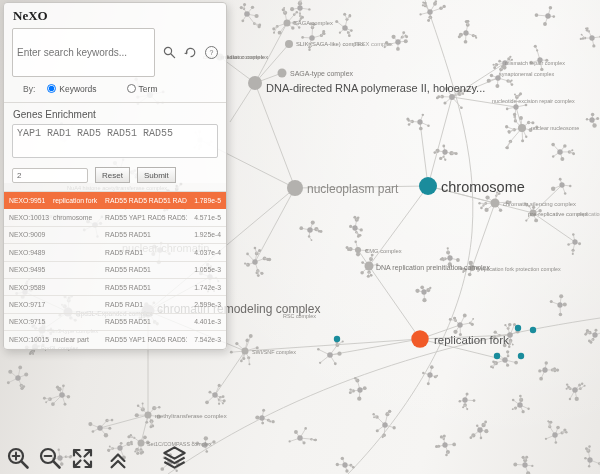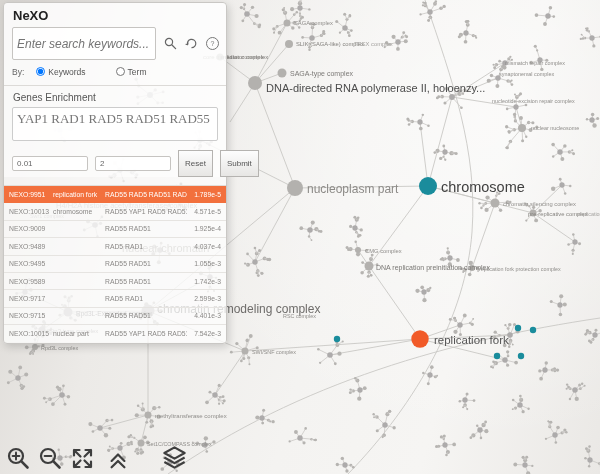--- a/index.html
+++ b/index.html
@@ -13,53 +13,52 @@
   #graph{position:absolute;left:0;top:0;}
   
   .panel{
     position:absolute;left:3px;top:2px;width:222px;z-index:5;
     background:rgba(255,255,255,0.66);
     border:1px solid #c9c7c4;border-radius:4px;
     box-shadow:2px 3px 8px rgba(0,0,0,0.16);
     padding-bottom:1px;
   }
   .panel-top{background:rgba(255,255,255,0.5);border-radius:4px 4px 0 0;}
-  .title{padding:5px 9px 0;font-size:13px;font-weight:bold;color:#222;}
+  .title{padding:5px 9px 0;font-size:13px;font-weight:bold;color:#222;font-family:Liberation Serif, serif;}
   .search-row{display:flex;align-items:center;margin:4px 8px 0;gap:8px;}
   .search-row input{
-    width:134px;height:15px;font-size:12px;padding:8px 4px;color:#666;
+    width:134px;height:15px;font-size:10px;padding:16px 4px;color:#666;
     border:1px solid #c6c4c1;border-radius:2px;background:rgba(255,255,255,0.85);
     font-family:"Liberation Sans", sans-serif;
-    font-style:italic;
   }
   .pico{display:inline-flex;align-items:center;justify-content:center;cursor:pointer;}
   .help-badge{
     width:11px;height:11px;border:1px solid #777;border-radius:50%;
     font-size:7px;line-height:11px;text-align:center;color:#777;display:inline-block;
   }
-  .by-row{display:flex;align-items:center;margin:6px 8px 0;font-size:8.5px;color:#666;height:12px;}
+  .by-row{display:flex;align-items:center;margin:6px 19px 0;font-size:8.5px;color:#666;height:12px;}
   .by-row label{display:flex;gap:3px;color:#555;}
   .by-row label.first{margin-left:12px;}
   .by-row label.second{margin-left:30px;}
   .by-row input[type=radio]{width:9px;height:9px;margin:0;}
   .divider{border-top:1px solid #dcdad7;margin-top:7px;}
   .te-title{padding:6px 9px 0;font-size:10px;color:#555;}
   .panel textarea{
     display:block;margin:4px 8px 0;width:calc(100% - 26px);height:26px;resize:none;
-    font-size:13px;color:#777;padding:3px 4px;border:1px solid #ccc;border-radius:2px;
-    background:rgba(255,255,255,0.85);font-family:Liberation Serif, serif;
+    font-size:10px;color:#777;padding:3px 4px;border:1px solid #ccc;border-radius:2px;
+    background:rgba(255,255,255,0.85);font-family:Liberation Mono, monospace;
   }
   .params{display:flex;align-items:center;margin:9px 8px 0;gap:7px;}
   .params input{
     width:66px;height:13px;font-size:8px;color:#666;padding:0 4px;
     border:1px solid #c6c4c1;border-radius:2px;background:rgba(255,255,255,0.85);
     font-family:"Liberation Sans", sans-serif;
   }
   .params button{
-    height:27px;font-size:8px;color:#555;padding:0 6px;cursor:pointer;
+    height:16px;font-size:8px;color:#555;padding:0 6px;cursor:pointer;
     border:1px solid #b5b3b0;border-radius:0;
     background:linear-gradient(#fdfdfd,#e7e6e4);
     font-family:"Liberation Sans", sans-serif;
   }
   .results{margin-top:8px;border-top:1px solid #e0deda;}
   .rrow{
     display:flex;align-items:center;height:16.4px;padding:0 5px;
     border-bottom:1px solid #e6e4e1;font-size:6.8px;color:#8a8886;
     background:rgba(255,255,255,0.28);white-space:nowrap;cursor:pointer;
   }
@@ -1596,21 +1595,20 @@
       </label>
       <label class="second">
         <input type="radio" name="searchby" id="radio-genes" style="">
         <span>Term</span>
       </label>
     </div>
     <div class="divider"></div>
     <div class="te-title">Genes Enrichment</div>
     <textarea style="">YAP1 RAD1 RAD5 RAD51 RAD55</textarea>
     <div class="params">
-      <input type="text" value="0.01" style="">
       <input type="text" value="2" style="">
       <button>Reset</button>
       <button>Submit</button>
     </div>
   </div>
   <div class="results" id="results">
       <div class="rrow selected">
         <span class="c-id">NEXO:9951</span>
         <span class="c-term">replication fork</span>
         <span class="c-genes">RAD55 RAD5 RAD51 RAD1</span>

